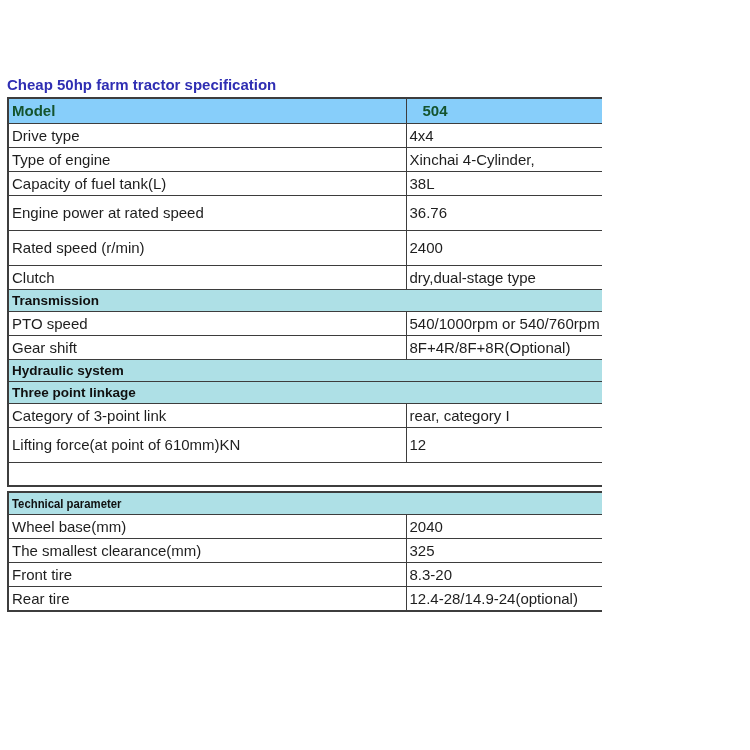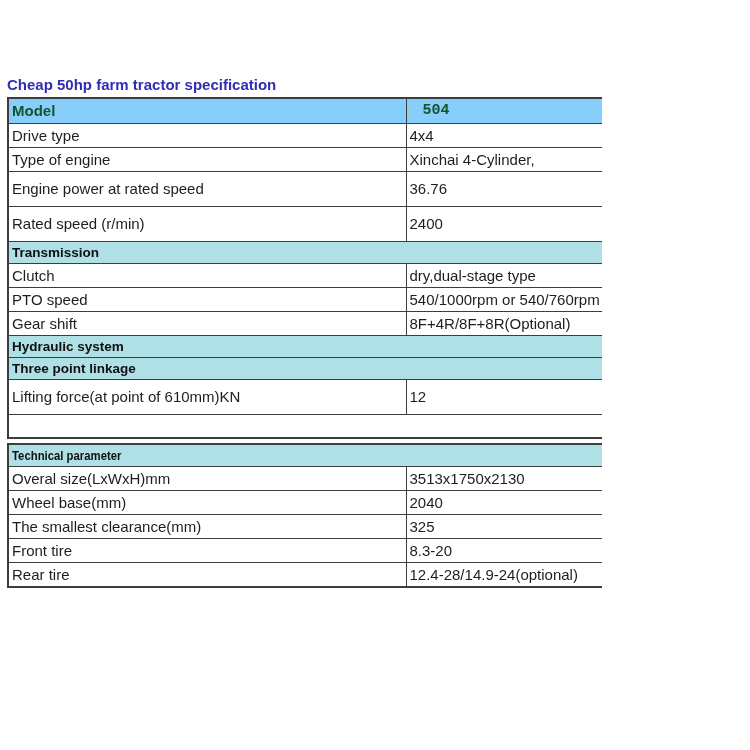--- a/index.html
+++ b/index.html
@@ -48,21 +48,21 @@
     overflow: hidden;
     white-space: nowrap;
   }
   tr.head td {
     background: var(--header-row-bg, #87CEFA);
     font-weight: bold;
     font-size: 15px;
     color: #14532d;
     height: 22px;
   }
-  tr.head td.value { padding-left: 16px; font-family: Liberation Mono, monospace; }
+  tr.head td.value { padding-left: 16px; }
   td.section {
     background: var(--section-row-bg, #AEE0E6);
     font-weight: bold;
     font-size: 13.5px;
     color: #101010;
     height: 19px;
   }
   tr.tall td { height: 32px; }
   td.empty { height: 20px; }
   .cond {
@@ -89,71 +89,75 @@
             <td class="value">504</td>
           </tr>
           <tr>
             <td class="label">Drive type</td>
             <td class="value">4x4</td>
           </tr>
           <tr>
             <td class="label">Type of engine</td>
             <td class="value">Xinchai 4-Cylinder,</td>
           </tr>
+          <tr>
+            <td class="label">Capacity of fuel tank(L)</td>
+            <td class="value">38L</td>
+          </tr>
           <tr class="tall">
             <td class="label">Engine power at rated speed</td>
             <td class="value">36.76</td>
           </tr>
           <tr class="tall">
             <td class="label">Rated speed (r/min)</td>
             <td class="value">2400</td>
           </tr>
           <tr>
-            <td colspan="2" class="section">Transmission</td>
+            <td class="label">Clutch</td>
+            <td class="value">dry,dual-stage type</td>
           </tr>
           <tr>
-            <td class="label">Clutch</td>
-            <td class="value">dry,dual-stage type</td>
+            <td colspan="2" class="section">Transmission</td>
           </tr>
           <tr>
             <td class="label">PTO speed</td>
             <td class="value">540/1000rpm or 540/760rpm</td>
           </tr>
           <tr>
             <td class="label">Gear shift</td>
             <td class="value">8F+4R/8F+8R(Optional)</td>
           </tr>
           <tr>
             <td colspan="2" class="section">Hydraulic system</td>
           </tr>
           <tr>
             <td colspan="2" class="section">Three point linkage</td>
+          </tr>
+          <tr>
+            <td class="label">Category of 3-point link</td>
+            <td class="value">rear, category I</td>
           </tr>
           <tr class="tall">
             <td class="label">Lifting force(at point of 610mm)KN</td>
             <td class="value">12</td>
           </tr>
           <tr>
             <td colspan="2" class="empty">&nbsp;</td>
           </tr>
         </tbody>
     </table>
 
     <table class="spec-table t2">
       <colgroup>
           <col class="c1">
           <col class="c2">
         </colgroup>
       <tbody>
           <tr>
             <td colspan="2" class="section"><span class="cond">Technical parameter</span></td>
-          </tr>
-          <tr>
-            <td class="label">Overal size(LxWxH)mm</td>
-            <td class="value">3513x1750x2130</td>
           </tr>
           <tr>
             <td class="label">Wheel base(mm)</td>
             <td class="value">2040</td>
           </tr>
           <tr>
             <td class="label">The smallest clearance(mm)</td>
             <td class="value">325</td>
           </tr>
           <tr>

